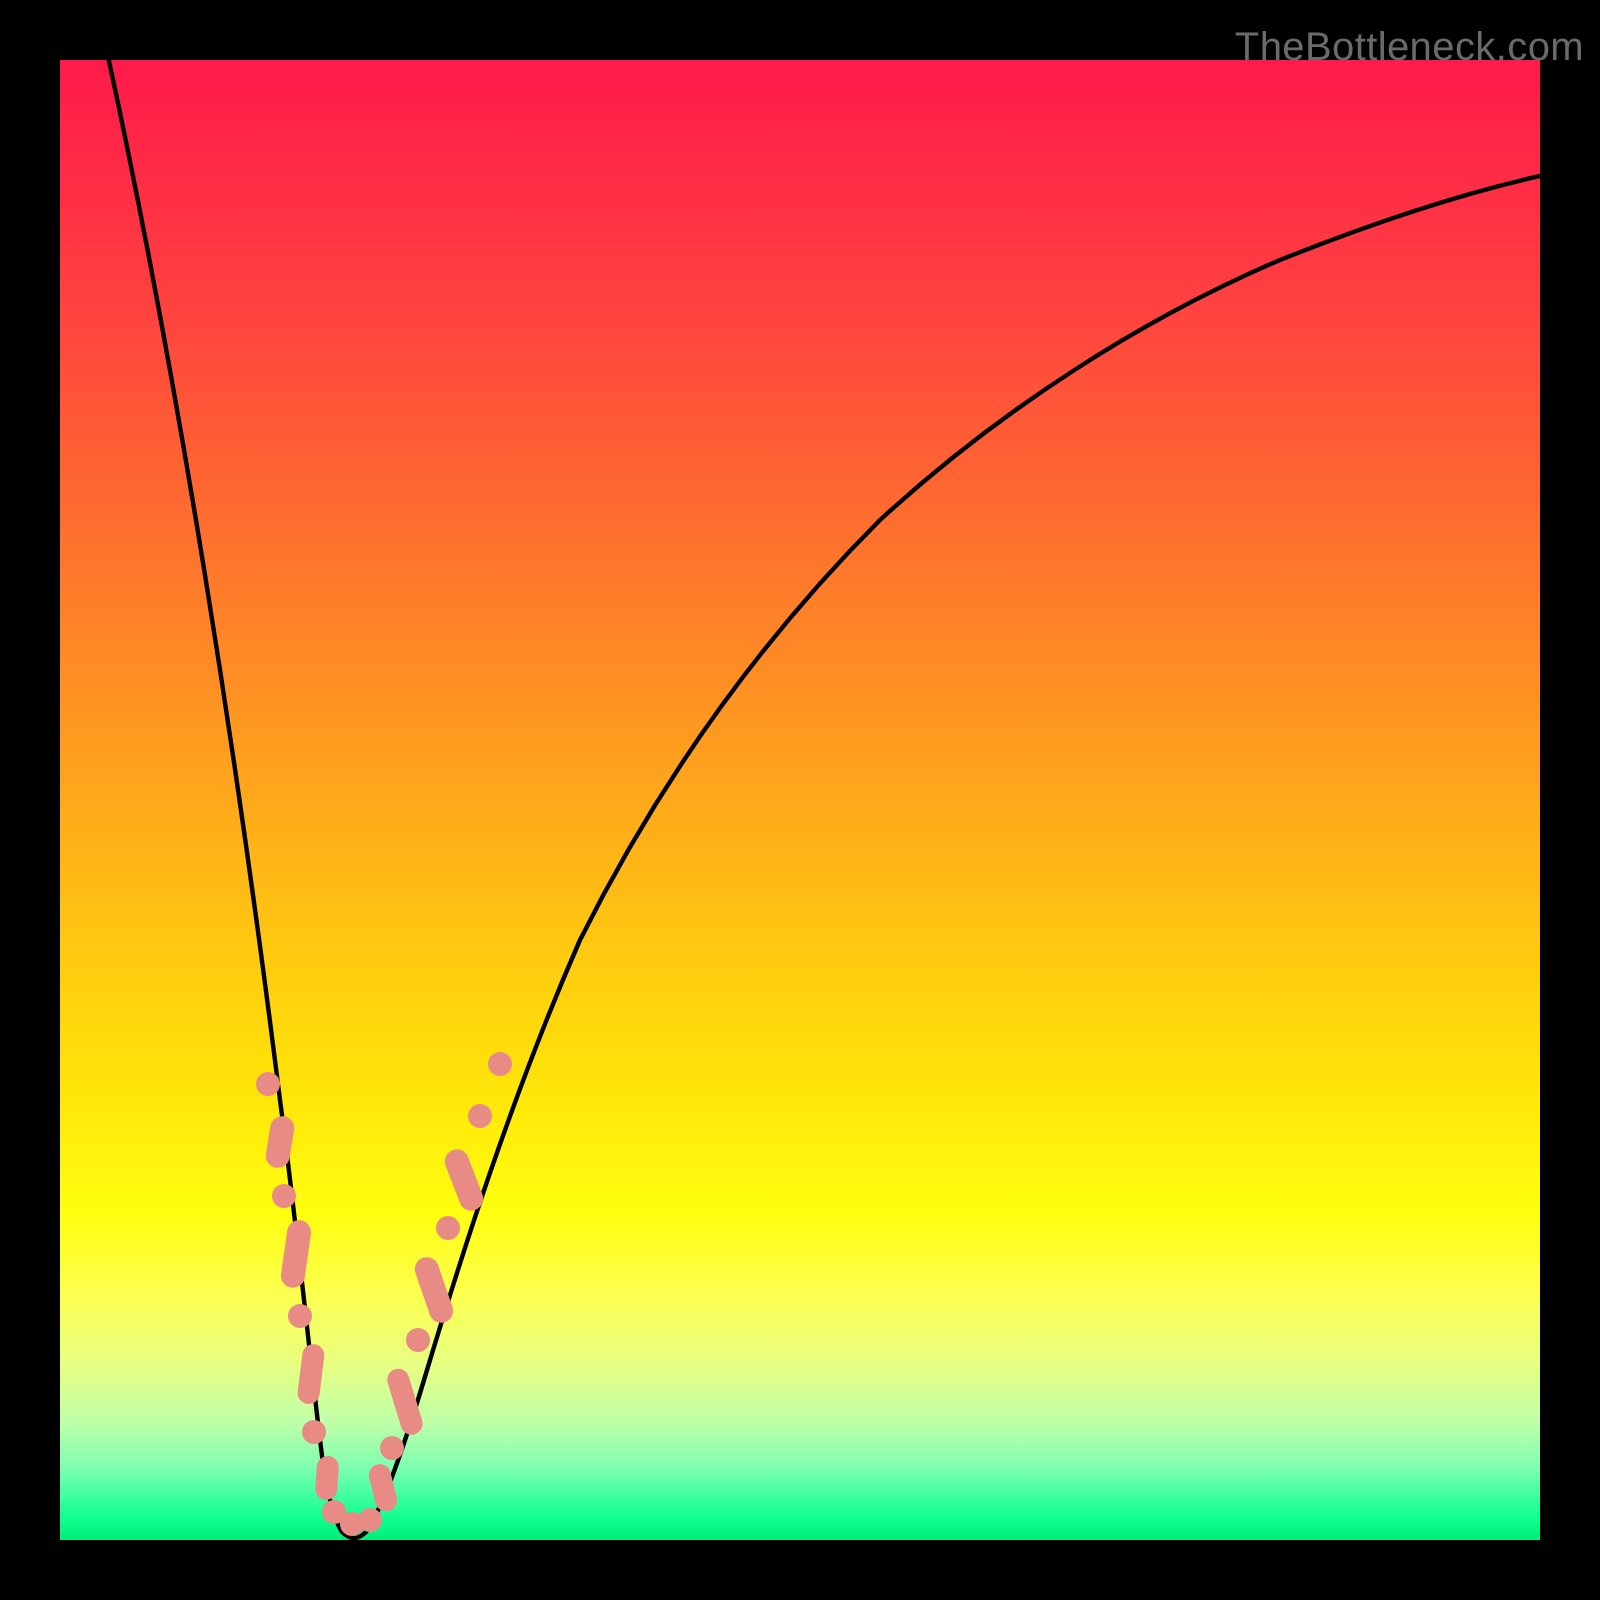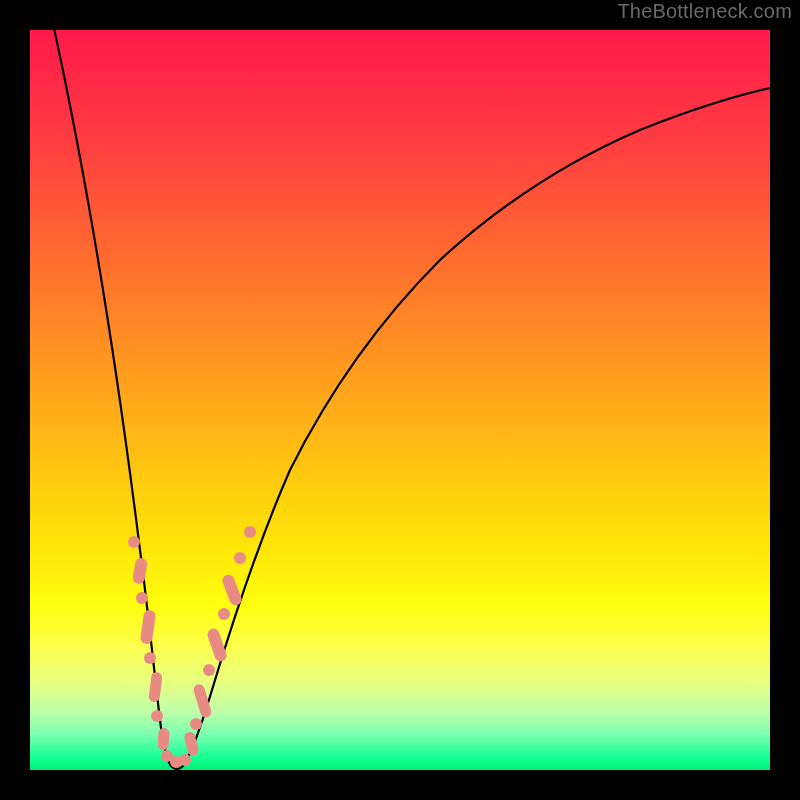--- a/index.html
+++ b/index.html
@@ -61,21 +61,21 @@
   .markers circle {
     fill: #e98b85;
     stroke: none;
   }
   .markers .pill {
     fill: #e98b85;
     stroke: none;
   }
   .watermark {
     position: absolute;
-    top: 0;
+    top: 13px;
     right: 8px;
     color: #6a6a6a;
     font-size: 20px;
     font-weight: 500;
     letter-spacing: 0.2px;
     user-select: none;
   }
 </style>
 </head>
 <body>

